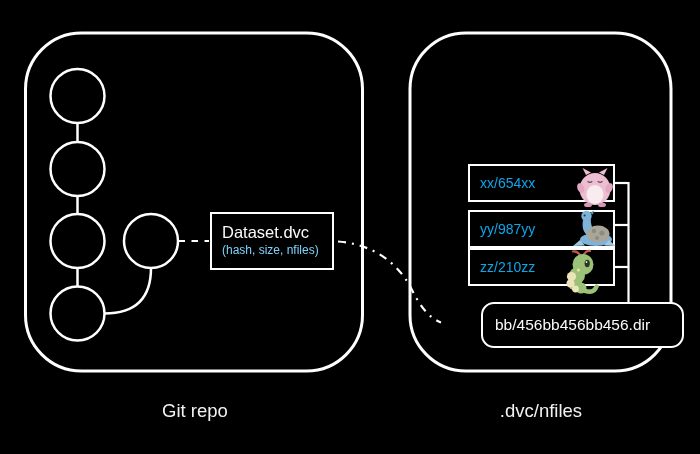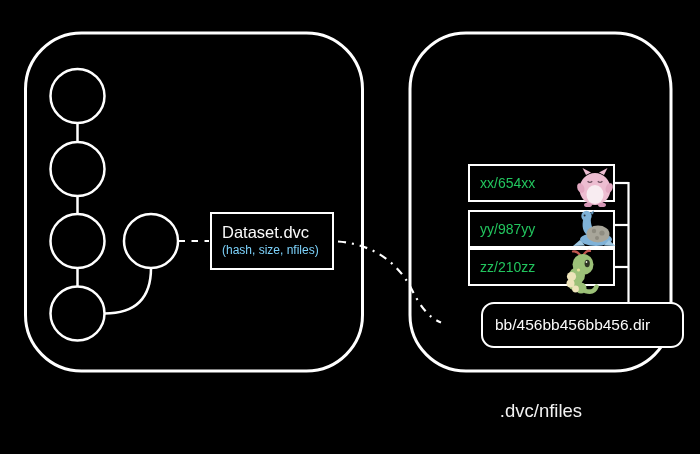--- a/index.html
+++ b/index.html
@@ -17,21 +17,21 @@
     position:absolute; box-sizing:border-box; background:#000;
     border:2px solid #fff; color:#f5f5f5;
   }
   .dvc-box { left:210px; top:212px; width:124px; height:58px; padding:8px 0 0 10px; }
   .dvc-title { font-size:16.5px; line-height:20px; color:#fafafa; }
   .dvc-sub   { font-size:12px;   line-height:17px; color:#7dd3fc; }
 
   .cache-box {
     left:468px; width:147px; height:38px;
     display:flex; align-items:center; padding-left:10px;
-    font-size:14px; color:#22c55e;
+    font-size:14px; color:#0ea5e9;
   }
   .cache-box-1 { top:164px; }
   .cache-box-2 { top:210px; }
   .cache-box-3 { top:248px; }
 
   .dir-box {
     left:440px; top:302px; width:203px; height:46px; border-radius:13px;
     display:flex; align-items:center; padding-left:12px;
     font-size:15.5px; color:#fafafa;margin-left:41px;
   }
@@ -132,15 +132,16 @@
     <circle cx="28" cy="39" r="5.5" fill="#9cc178"></circle>
     <path d="M32.5 42 Q 41 44.5 43.5 37.5" stroke="#9cc178" stroke-width="4.5" fill="none" stroke-linecap="round"></path>
     <circle cx="18.5" cy="27.5" r="4.6" fill="#eee4ba"></circle>
     <circle cx="17.5" cy="34.5" r="4" fill="#eee4ba"></circle>
     <circle cx="22.5" cy="40" r="3.4" fill="#eee4ba"></circle>
     <circle cx="25.5" cy="21" r="1.6" fill="#e8e29a"></circle>
     <ellipse cx="34.2" cy="14.5" rx="2.6" ry="3.7" fill="#2e3424"></ellipse>
     <circle cx="33.5" cy="13" r="0.9" fill="#e9efdd"></circle>
   </svg>
 
+  <div class="caption caption-left">Git repo</div>
   <div class="caption caption-right">.dvc/nfiles</div>
 
 </div>
 
 </body></html>

